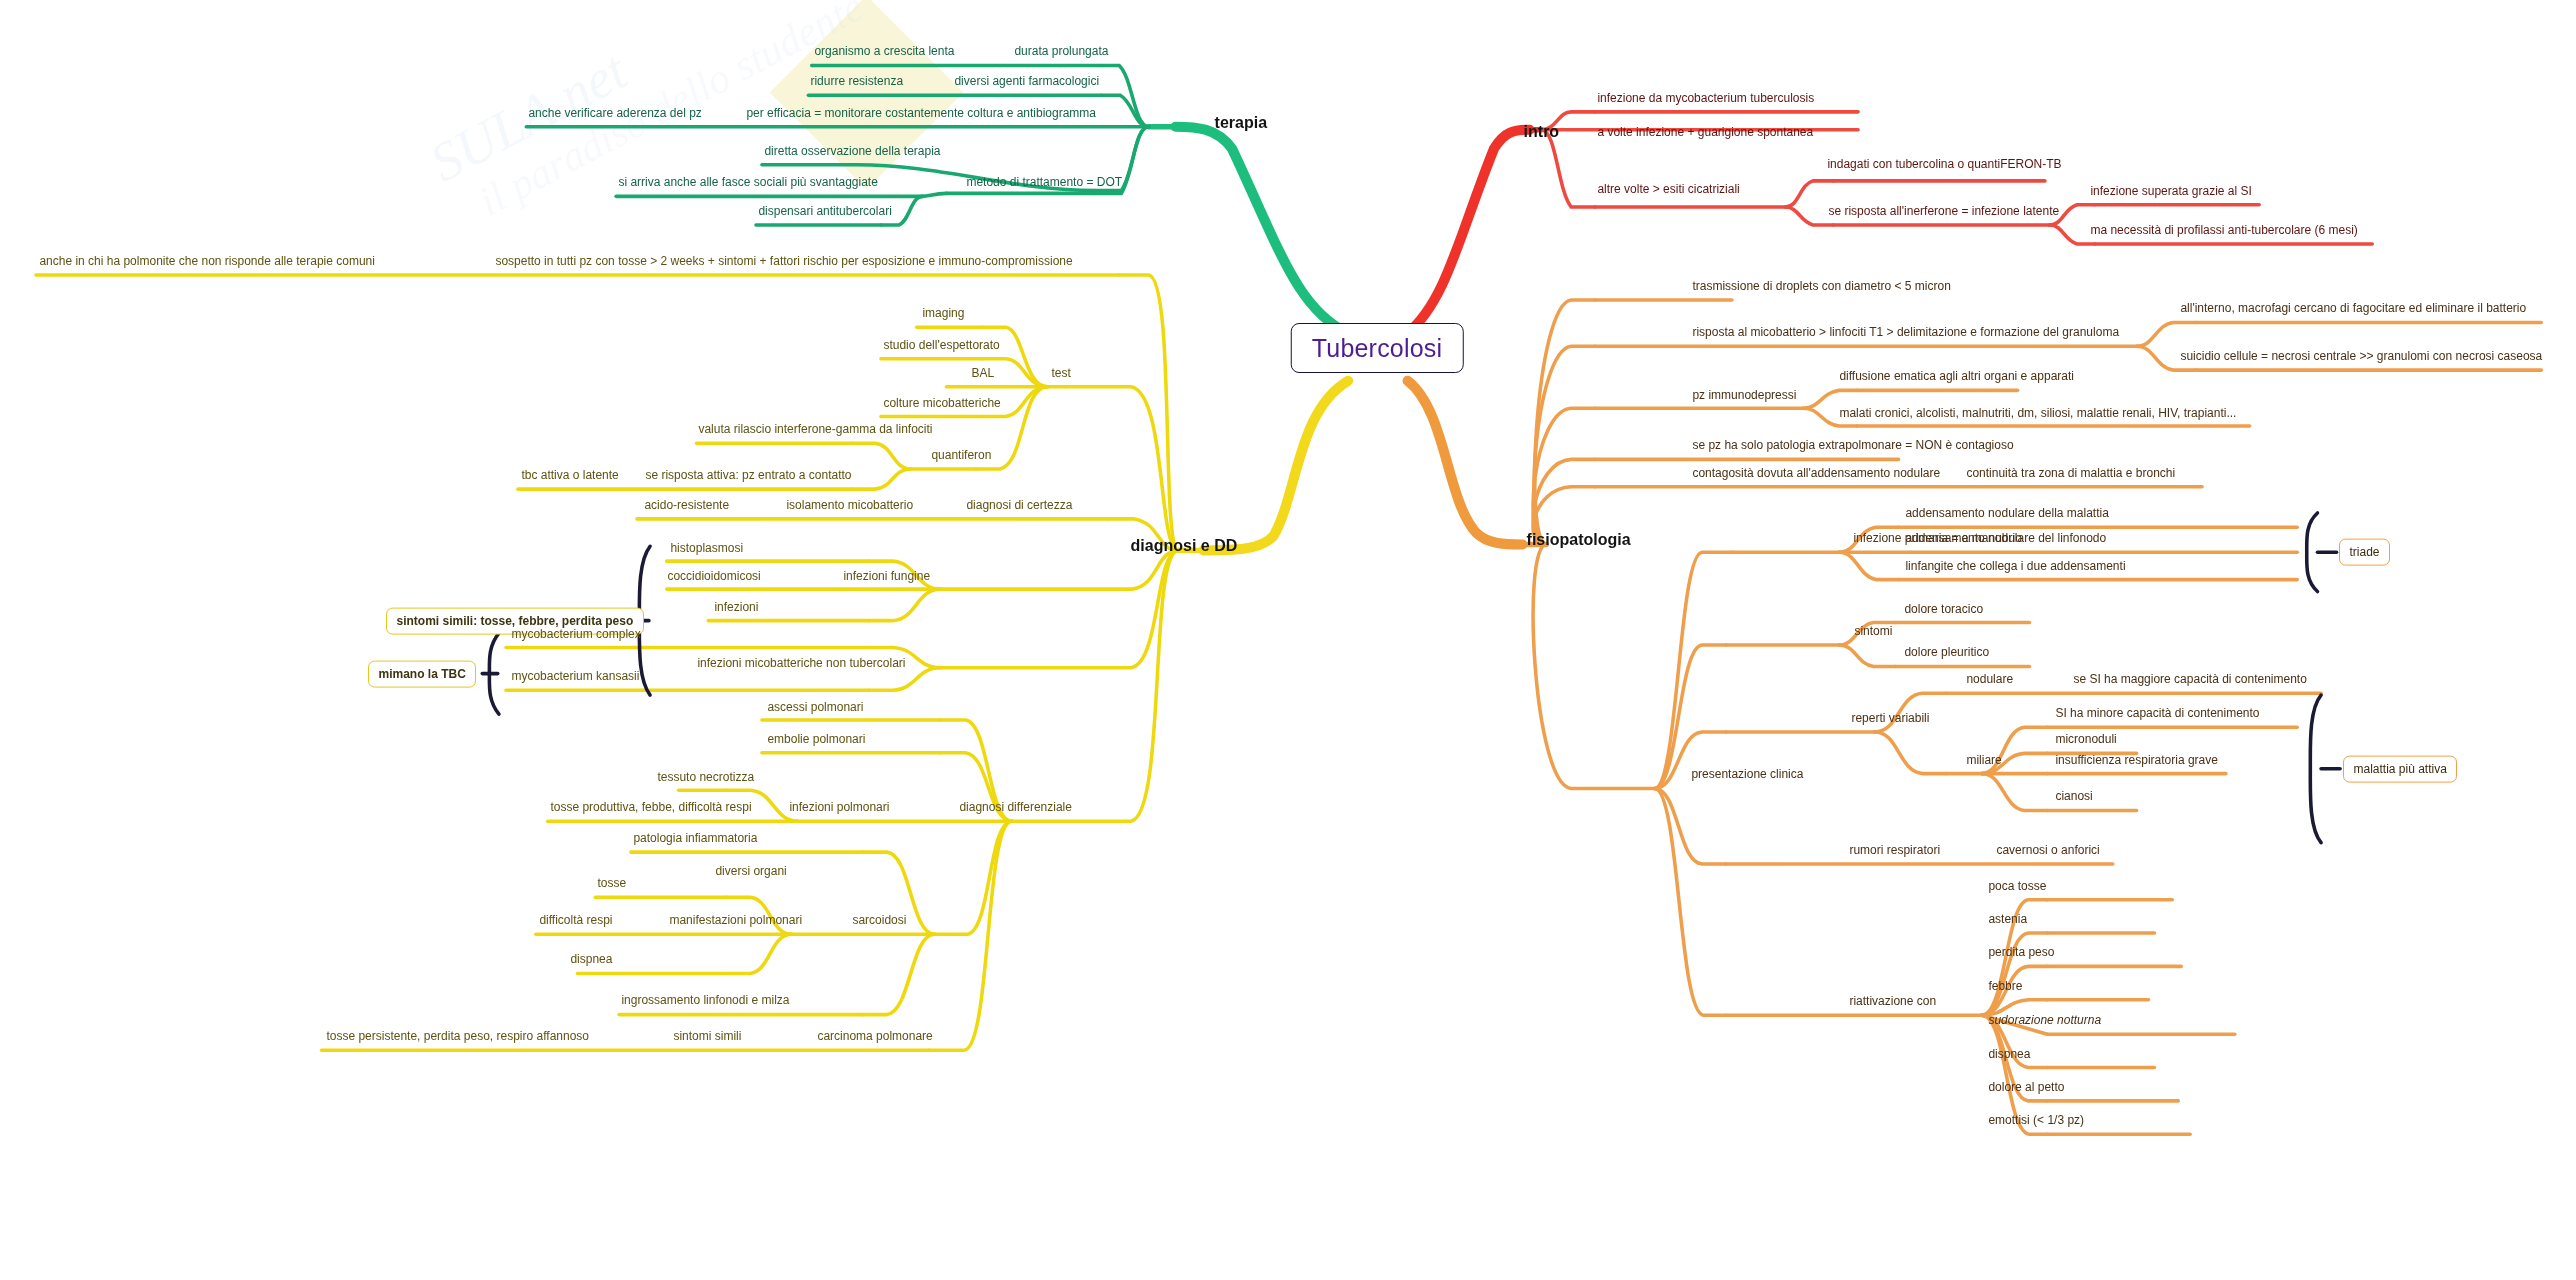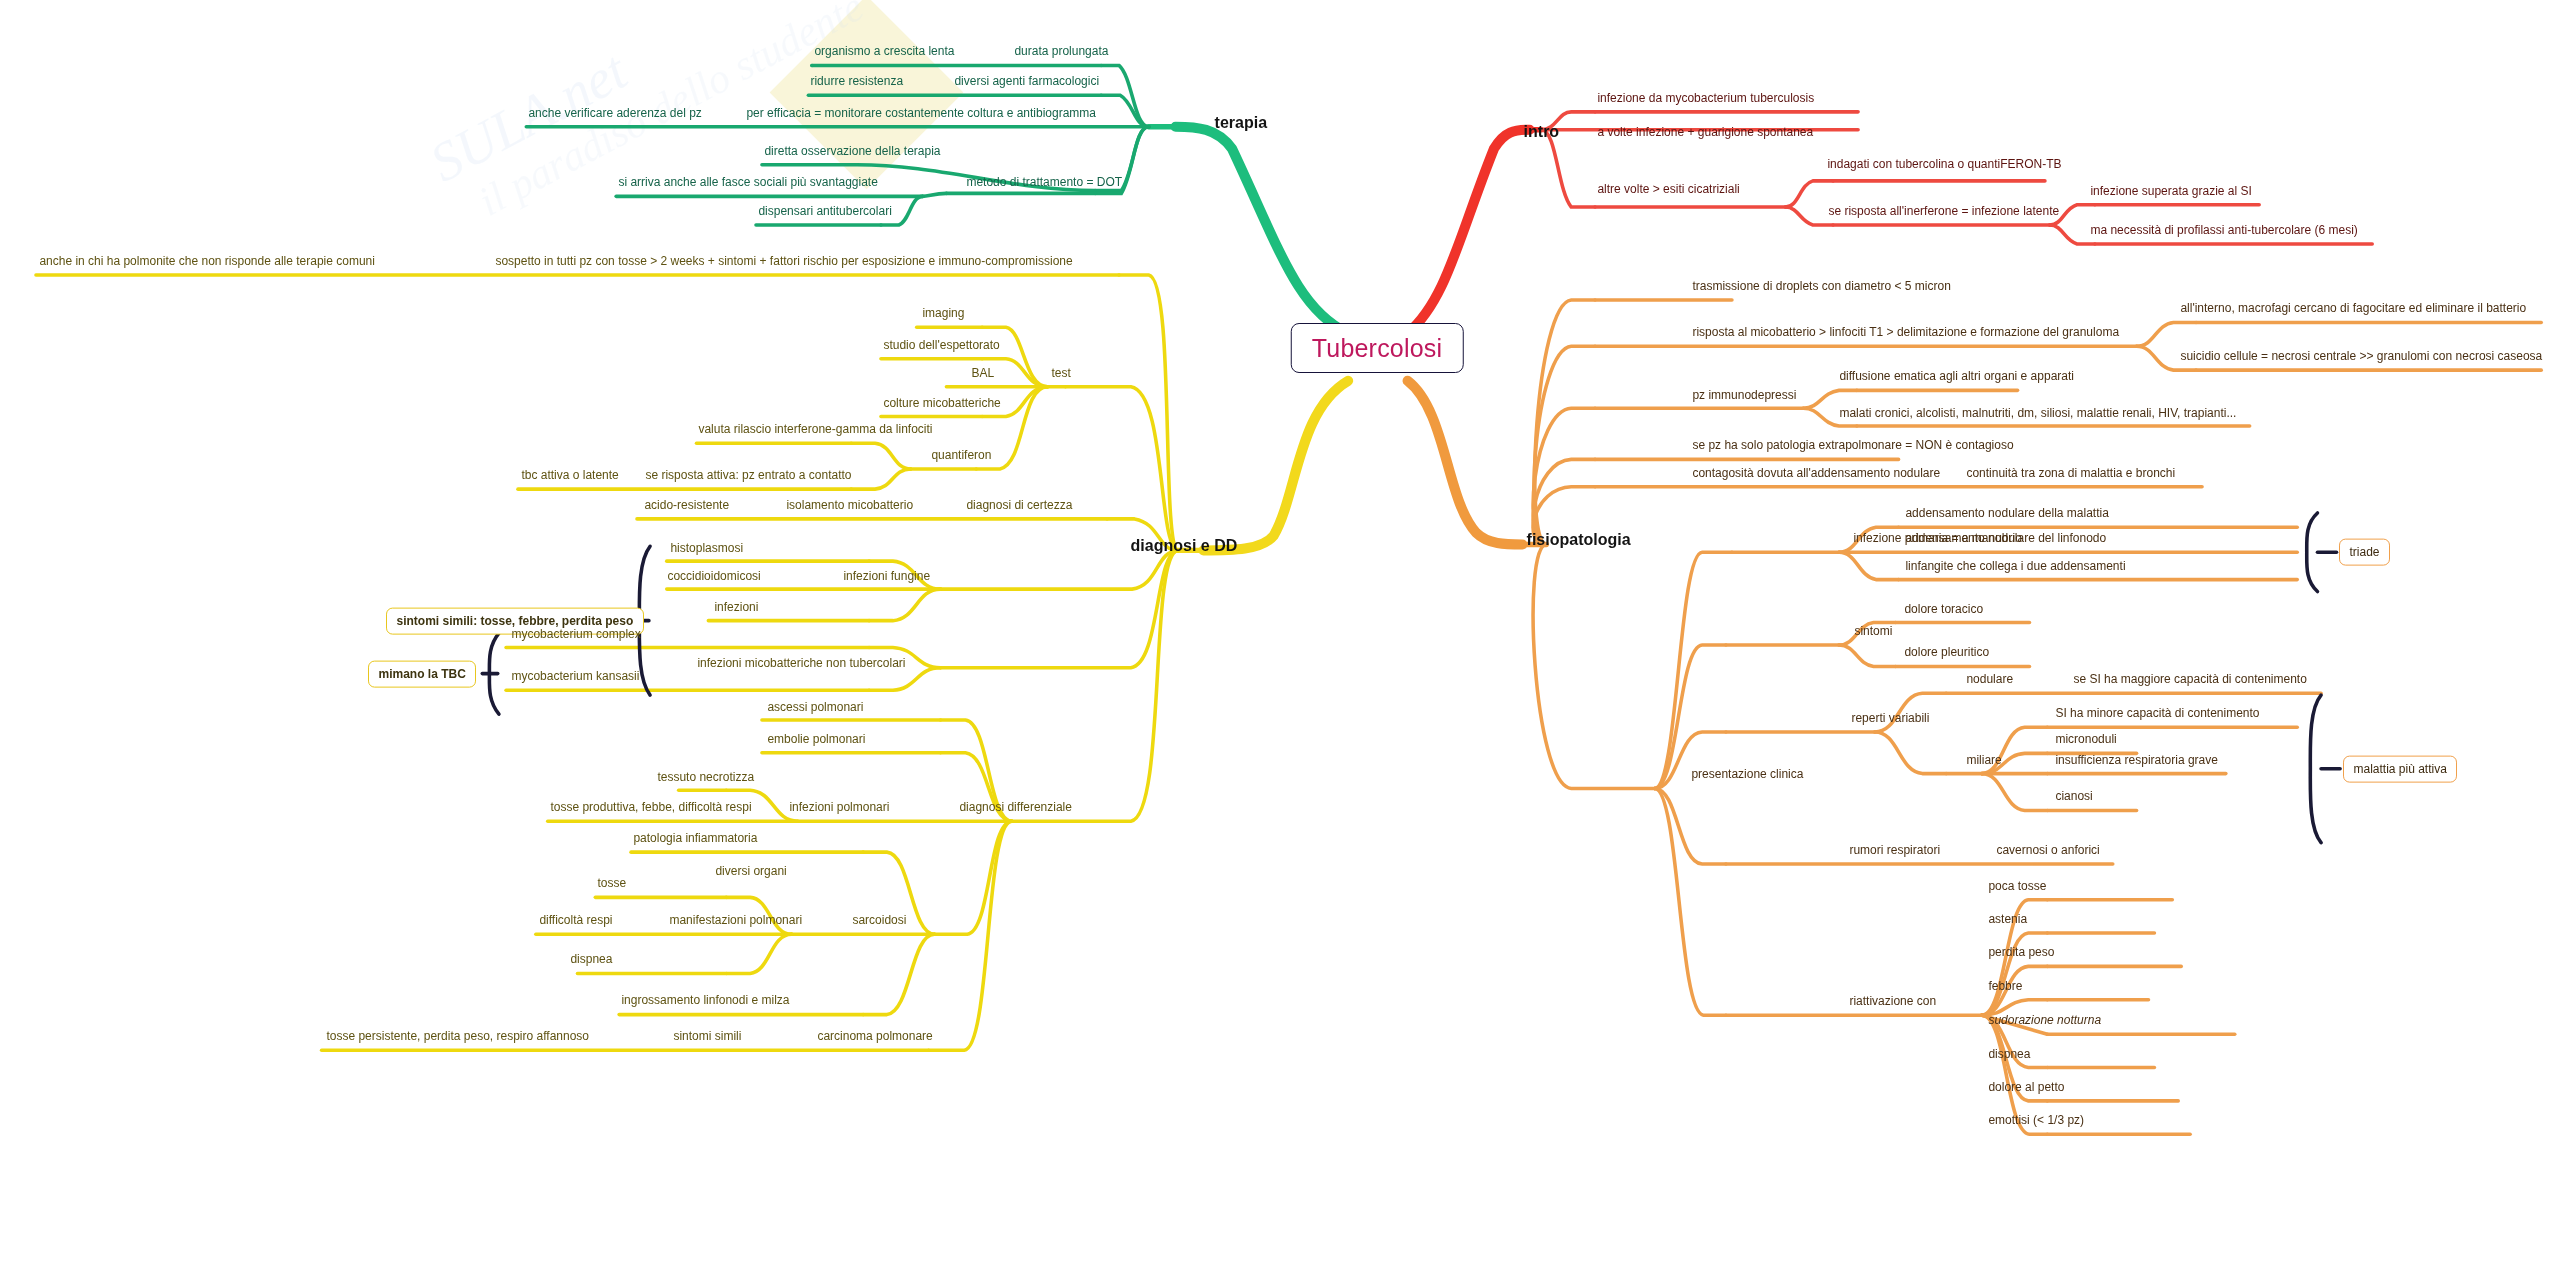--- a/index.html
+++ b/index.html
@@ -19,21 +19,21 @@
     padding:0 2.4px 1.8px 2.4px;
   }
   .node.c-green{ color:#16634a; }
   .node.c-red{ color:#5c1410; }
   .node.c-yellow{ color:#5e5212; }
   .node.c-orange{ color:#4a3014; }
 
   .root{
     position:absolute;
     border:1.8px solid #16133a; border-radius:8.3px;
-    background:#fff; color:#be185d;
+    background:#fff; color:#4c1d95;
     font-size:25px; font-weight:400;
     padding:9.5px 20px; transform:translate(-50%,-50%);
     letter-spacing:0.2px;
   }
   .main-label{
     position:absolute; transform:translate(0,-100%);
     font-size:16px; font-weight:700; color:#141414;
     padding:0 3.6px 2.4px 3.6px;
   }
   .boxed{

